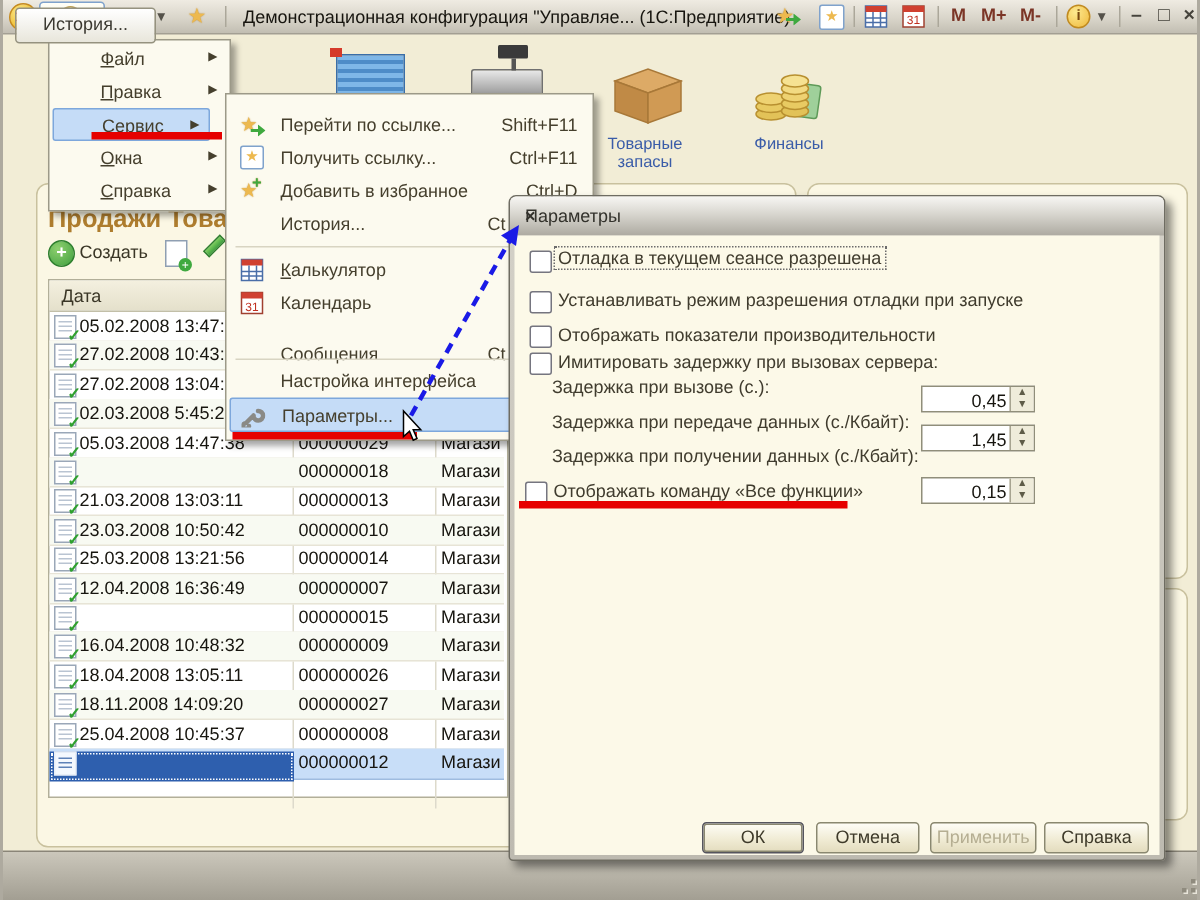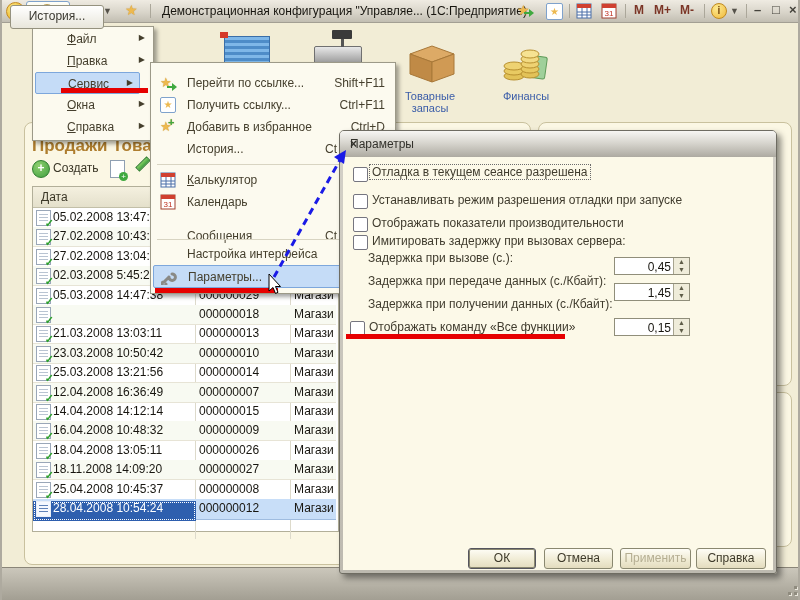--- a/index.html
+++ b/index.html
@@ -275,21 +275,20 @@
         <span class="c-num">000000007</span>
         <span class="c-store">Магази</span>
       </div>
     <div class="abs trow" style="top:215px">
         <span class="ricon">
           <b style="top:3px"></b>
           <b style="top:6px"></b>
           <b style="top:9px"></b>
           <i class="chk">✓</i>
         </span>
-        <span class="c-date">14.04.2008 14:12:14</span>
         <span class="c-num">000000015</span>
         <span class="c-store">Магази</span>
       </div>
     <div class="abs trow alt" style="top:234px">
         <span class="ricon">
           <b style="top:3px"></b>
           <b style="top:6px"></b>
           <b style="top:9px"></b>
           <i class="chk">✓</i>
         </span>
@@ -330,21 +329,20 @@
         <span class="c-num">000000008</span>
         <span class="c-store">Магази</span>
       </div>
     <div class="abs trow sel" style="top:312px">
         <span class="sel-seg"></span>
         <span class="ricon plain" style="z-index:1">
           <b style="top:3px"></b>
           <b style="top:6px"></b>
           <b style="top:9px"></b>
         </span>
-        <span class="c-date">28.04.2008 10:54:24</span>
         <span class="c-num">000000012</span>
         <span class="c-store">Магази</span>
       </div>
   </div>
 
   <div class="abs titlebar">
     <div class="abs logo">1С</div>
     <div class="abs mainmenu-btn">
       <div class="abs mm-circle">
           <div class="abs mm-tri"></div>

